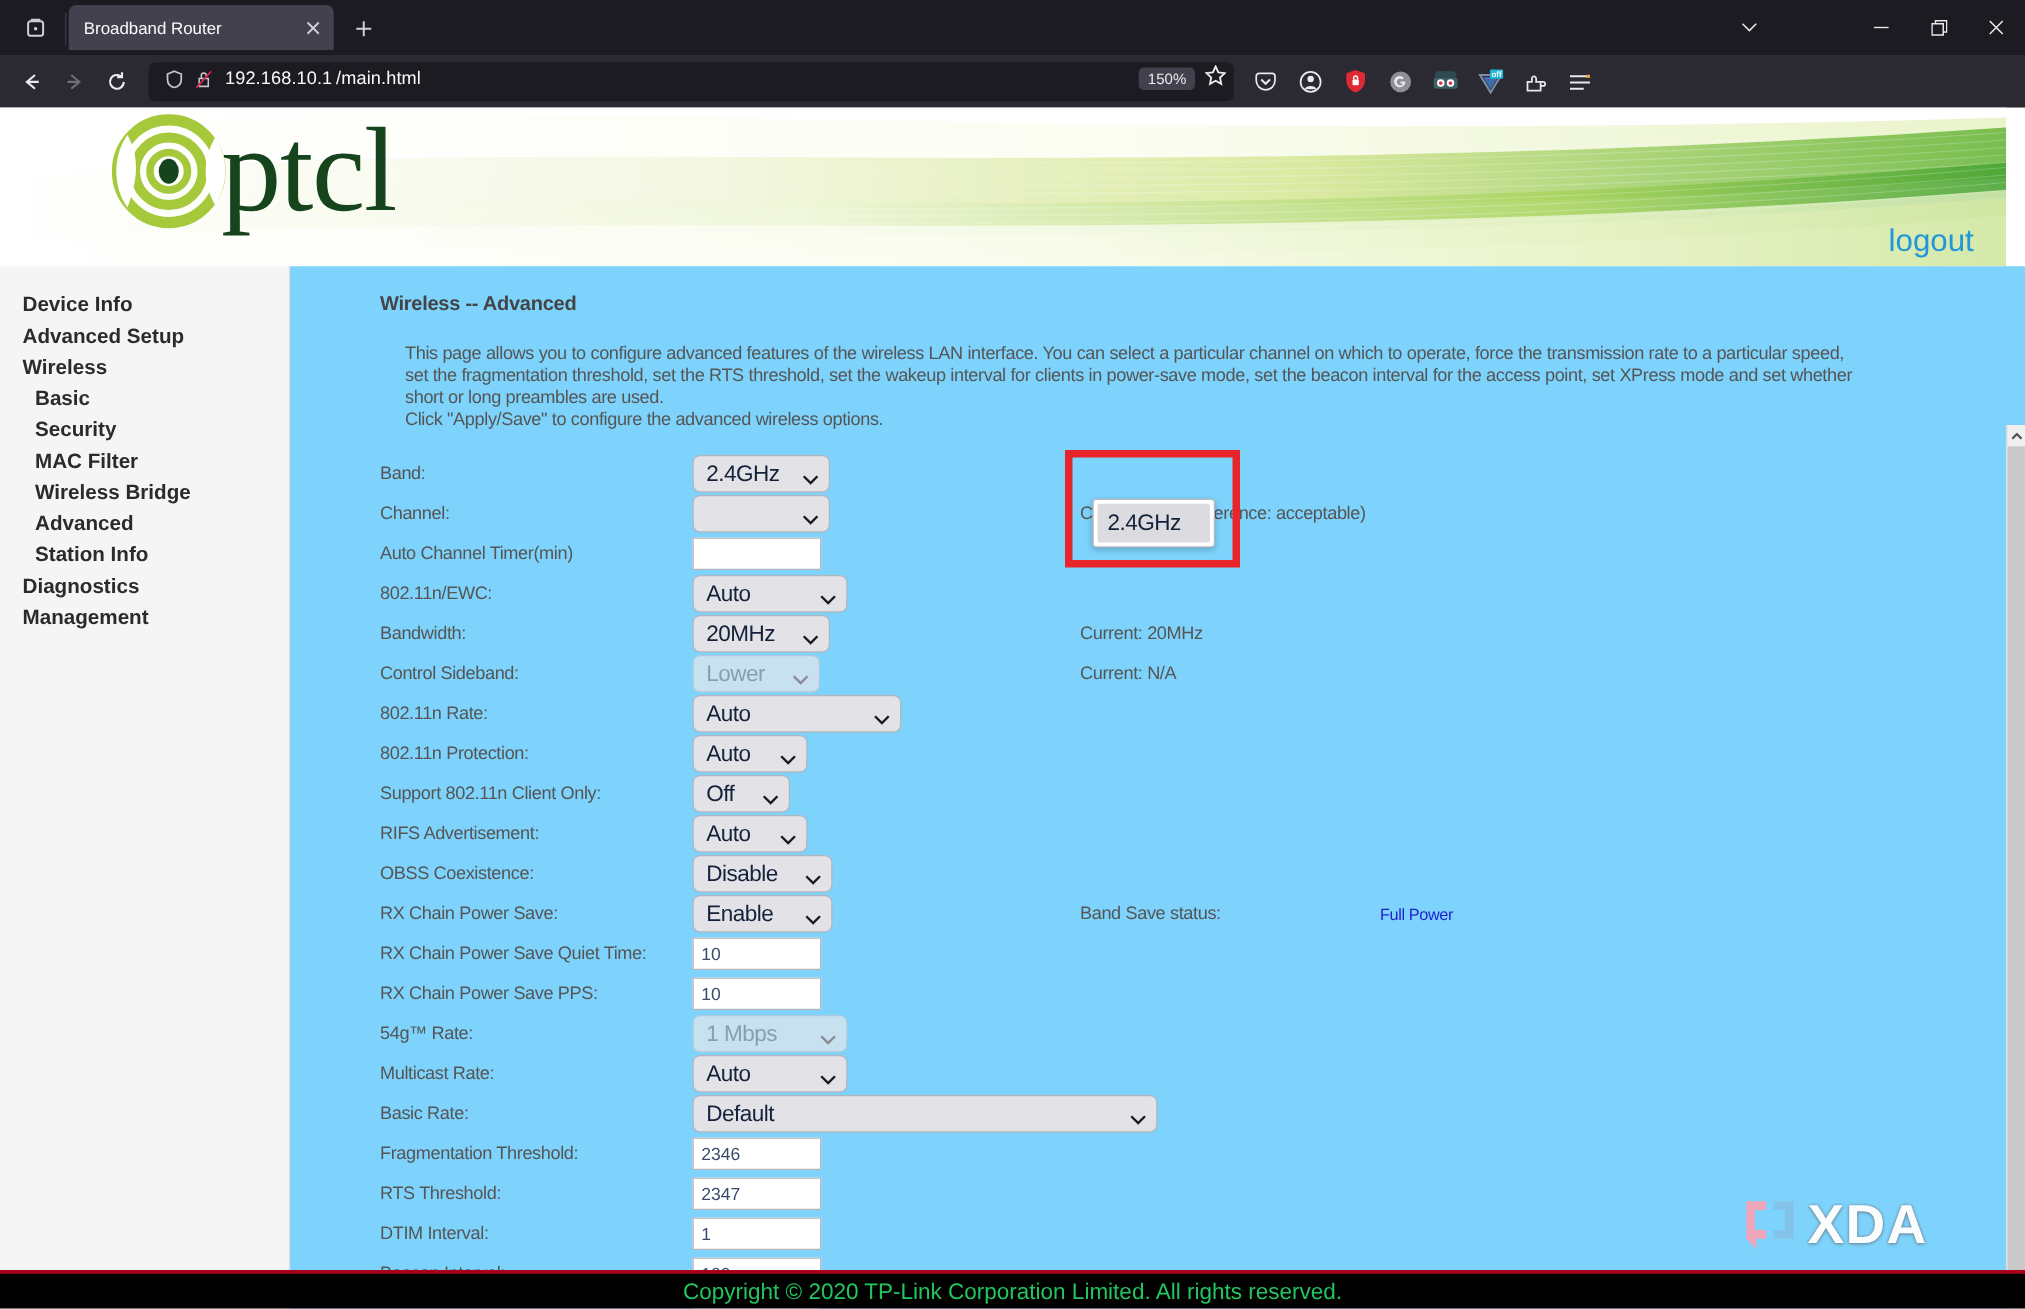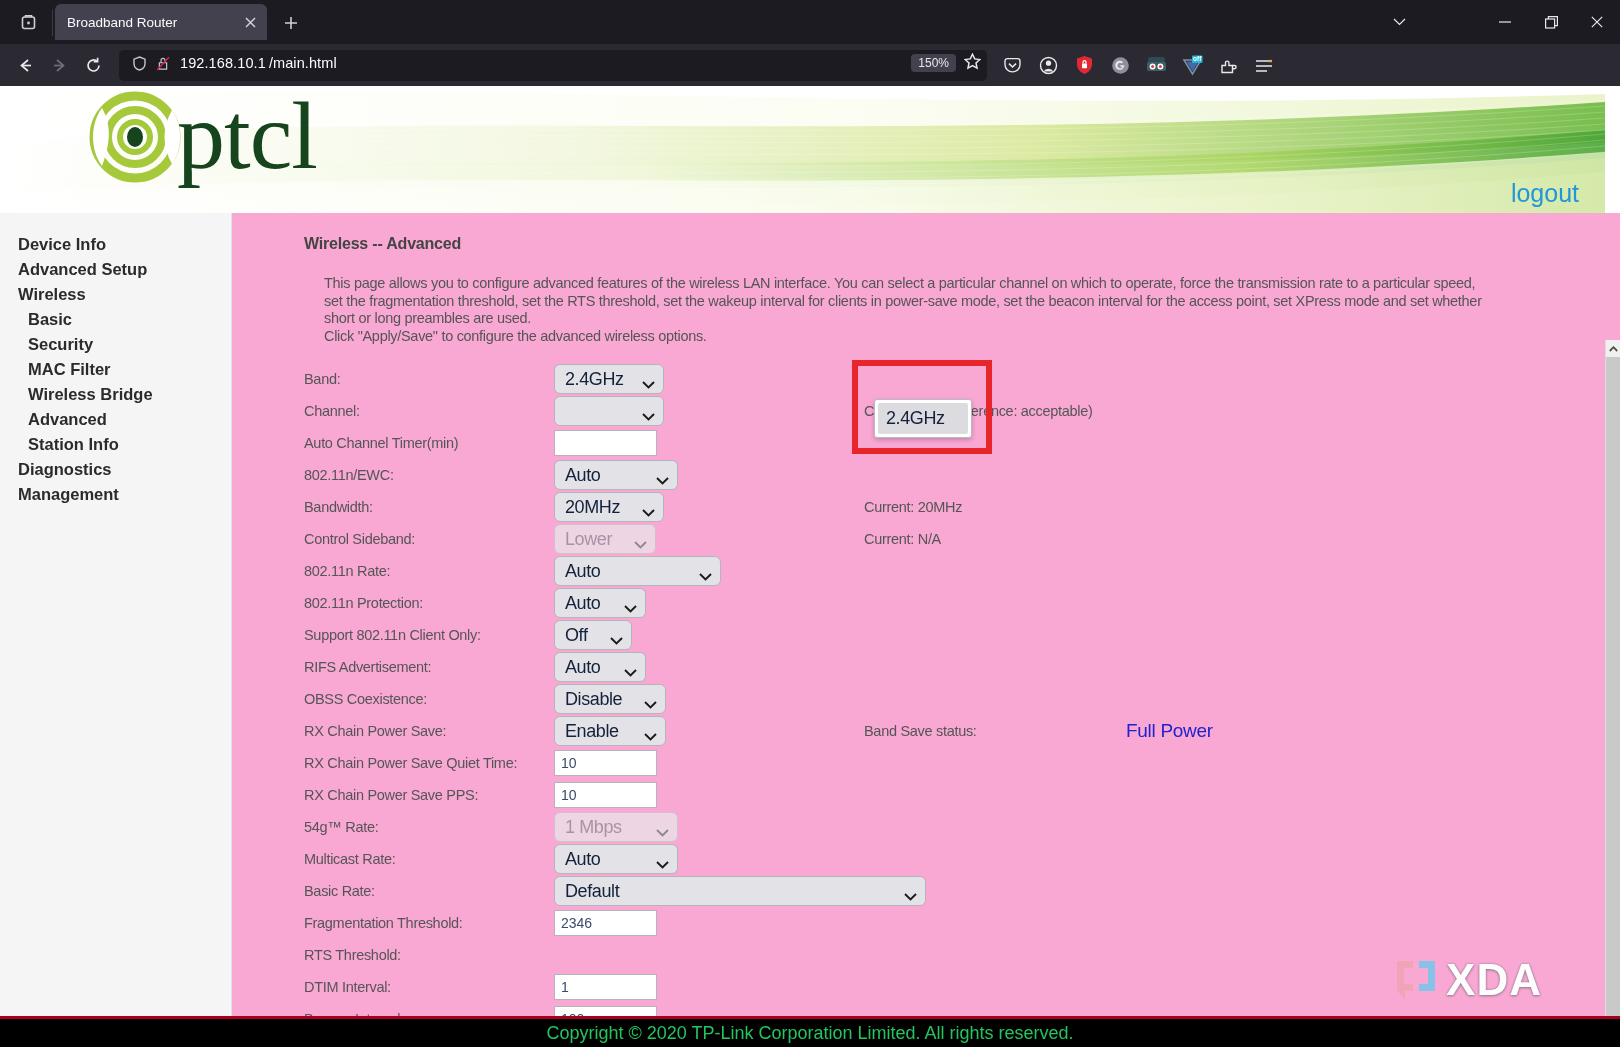--- a/index.html
+++ b/index.html
@@ -108,21 +108,21 @@
     width: 232px; flex:0 0 232px; background:#f5f5f5;
     border-right:1px solid #e3e3e3; padding-top: 18px;
   }
   .nav-item {
     font-size: 16.5px; font-weight:bold; color:#2b2b2b;
     padding: 2.5px 0 2.5px 18px; line-height: 20px;
     white-space:nowrap;
   }
   .nav-item.sub { padding-left: 28px; }
 
-  .content { flex:1; position:relative; padding: 22px 0 0 72px; background:#f9a8d4; }
+  .content { flex:1; position:relative; padding: 22px 0 0 72px; background:#7dd3fc; }
 
   .page-title {
     font-size:16px; font-weight:bold; color:#444;
     font-family:"Liberation Sans", sans-serif;
     letter-spacing:-0.2px; margin-bottom: 22px;
   }
   .desc { font-size:14.5px; color:#555; line-height:17.5px; max-width: 1165px; letter-spacing:-0.3px;margin-left:20px; }
   .desc p { margin:0; }
 
   .form { margin-top: 18px; position:relative; }
@@ -153,21 +153,21 @@
     background:#fff; border:1px solid #b4b4bc;
     font-size:14px; color:#3a4a6b; padding: 3px 6px;
     height: 26px; width: 103px;
     font-family:"Liberation Sans", sans-serif;
   }
 
   .aux {
     position:absolute; left: 560px; font-size:14.5px; color:#555;
     letter-spacing:-0.3px; white-space:nowrap;
   }
-  .aux-val { position:absolute; left: 822px; font-size:19px; color:#2222cc; letter-spacing:-0.3px; }
+  .aux-val { position:absolute; left: 800px; font-size:13px; color:#2222cc; letter-spacing:-0.3px; }
 
   
   .redbox {
     position:absolute; left: 548px; top: -3px; width: 140px; height: 94px;
     border: 6px solid #e8252a; background: transparent;
     z-index: 40; pointer-events:none;
   }
   .dd-open {
     position:absolute; left: 570px; top: 36px; width: 98px;
     background:#ffffff; border:1px solid #b9b9c0; border-radius:3px;
@@ -680,20 +680,23 @@
 
           <div class="row">
             <span class="label">Fragmentation Threshold:</span>
             <span class="ctrl">
               <input class="txt" value="2346" style="">
             </span>
           </div>
 
           <div class="row">
             <span class="label">RTS Threshold:</span>
+            <span class="ctrl">
+              <input class="txt" value="2347" style="">
+            </span>
           </div>
 
           <div class="row">
             <span class="label">DTIM Interval:</span>
             <span class="ctrl">
               <input class="txt" value="1" style="">
             </span>
           </div>
 
           <div class="row">

